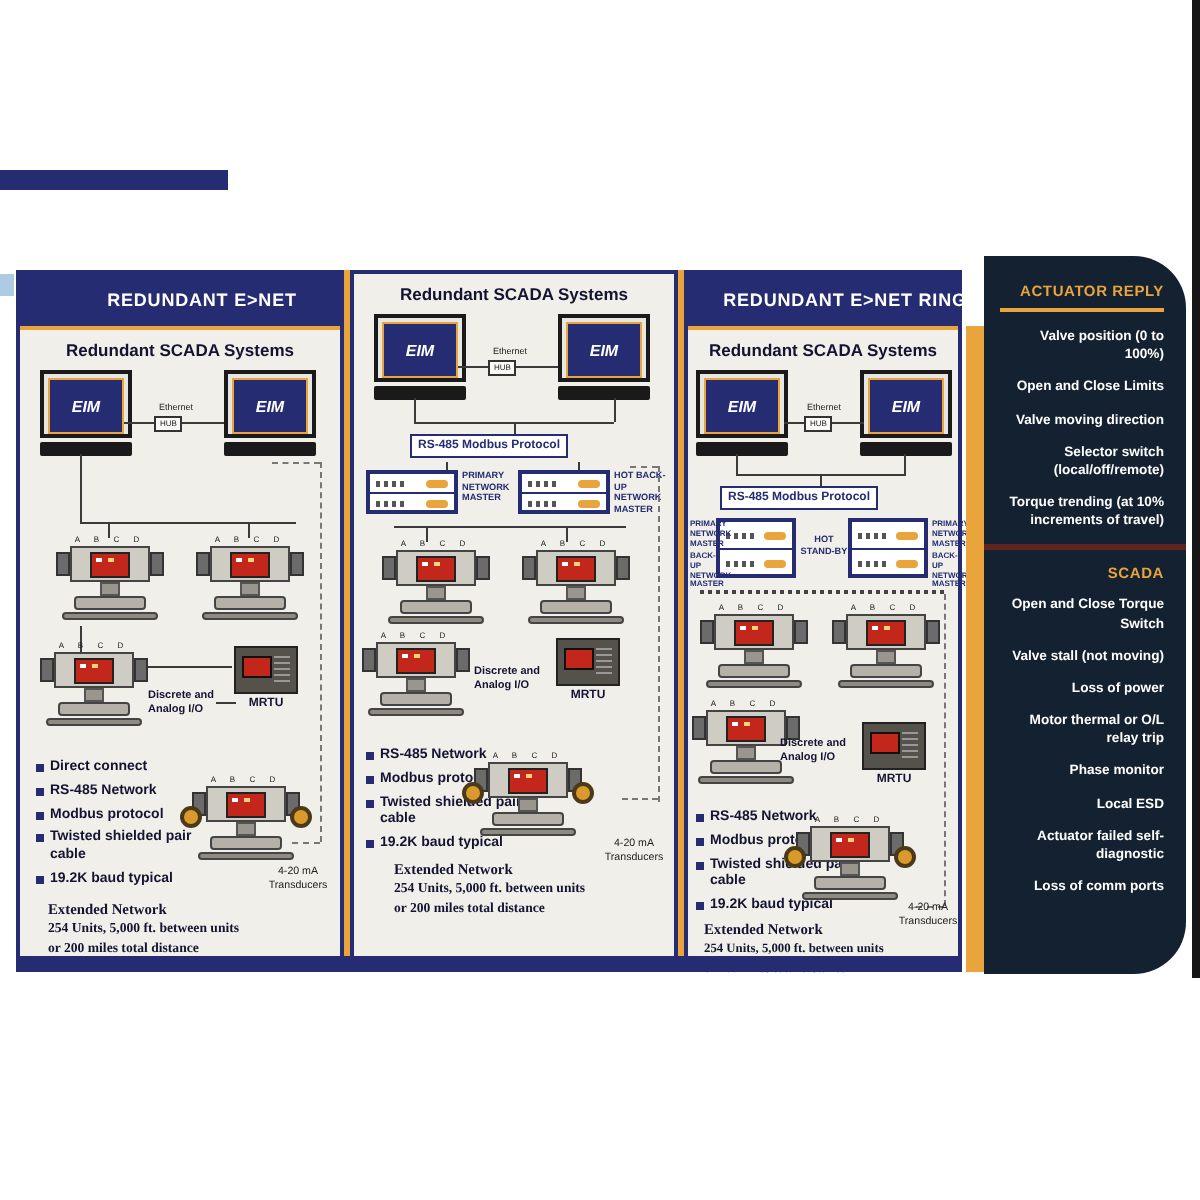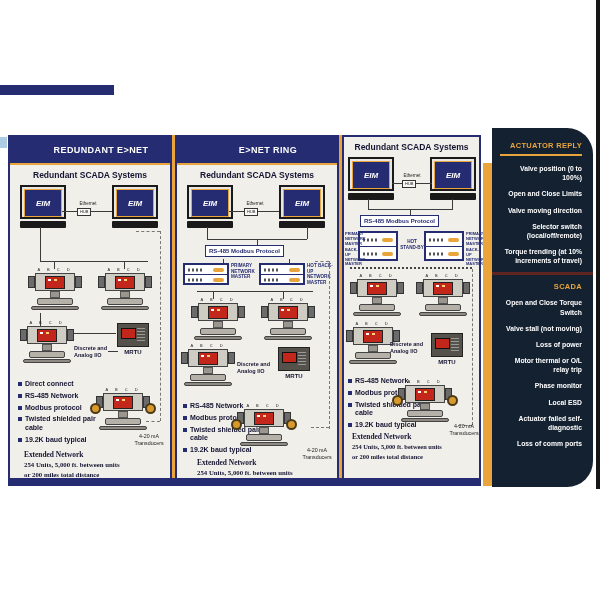--- a/index.html
+++ b/index.html
@@ -237,23 +237,20 @@
 
         <div class="ext" style="left:14px;top:284px">
           <div class="t">Extended Network</div>
           <div>254 Units, 5,000 ft. between units</div>
           <div>or 200 miles total distance</div>
         </div>
       </div>
     </section>
 
     <section class="col" style="left:167px;width:164px">
-      <header class="phead">
-        <span>E&gt;NET RING</span>
-      </header>
       <div class="pb">
         <div class="scada-title">Redundant SCADA Systems</div>
 
         <div class="pc" style="left:10px;top:20px">
           <div class="pc-mon">
             <div class="pc-scr">EIM</div>
           </div>
           <div class="pc-base"></div>
         </div>
         <div class="pc" style="left:102px;top:20px">
@@ -390,20 +387,23 @@
 
         <div class="ext" style="left:20px;top:292px">
           <div class="t">Extended Network</div>
           <div>254 Units, 5,000 ft. between units</div>
           <div>or 200 miles total distance</div>
         </div>
       </div>
     </section>
 
     <section class="col" style="left:334px;width:139px">
+      <header class="phead">
+        <span>REDUNDANT E&gt;NET RING</span>
+      </header>
       <div class="pb">
         <div class="scada-title">Redundant SCADA Systems</div>
 
         <div class="pc" style="left:4px;top:20px">
           <div class="pc-mon">
             <div class="pc-scr">EIM</div>
           </div>
           <div class="pc-base"></div>
         </div>
         <div class="pc" style="left:86px;top:20px">

